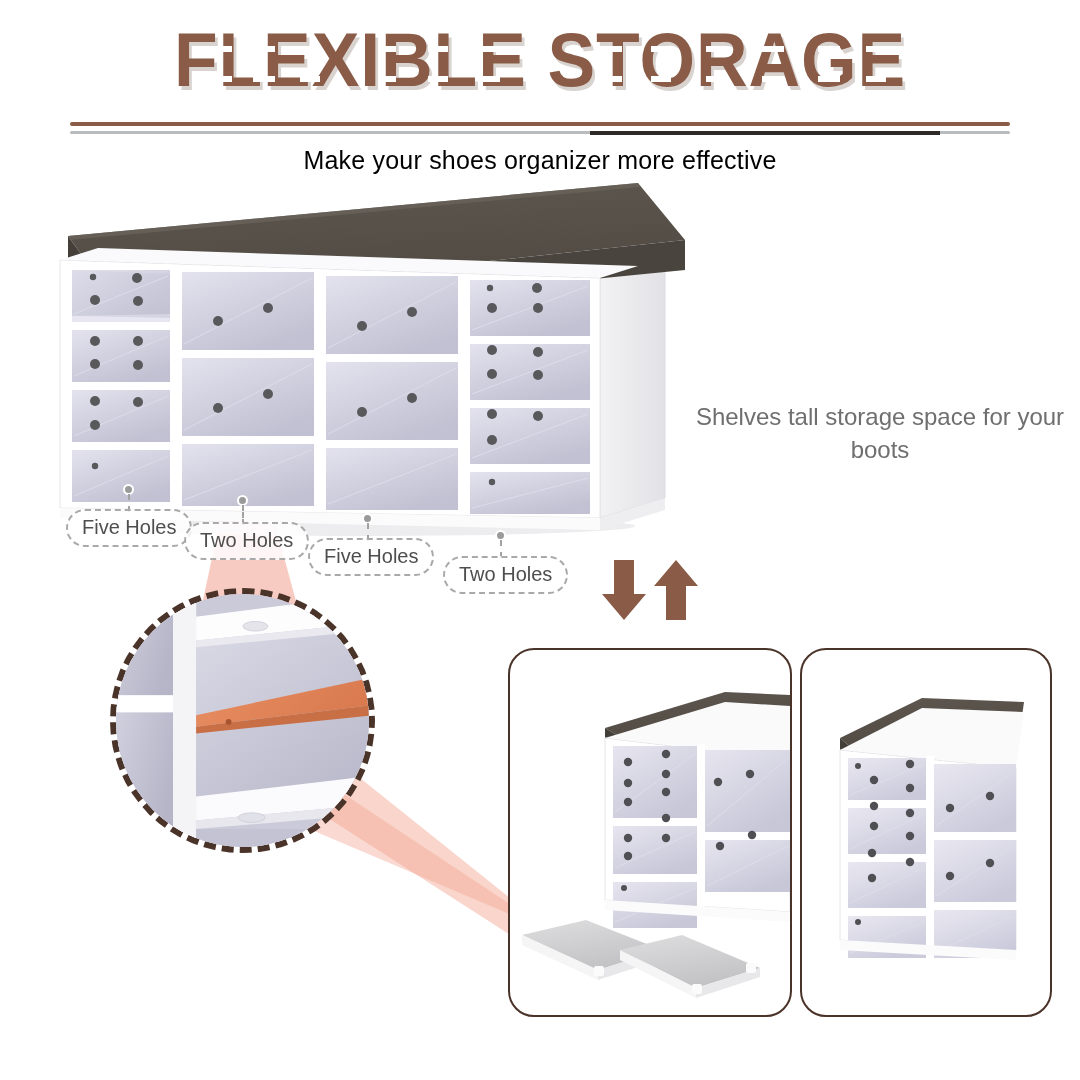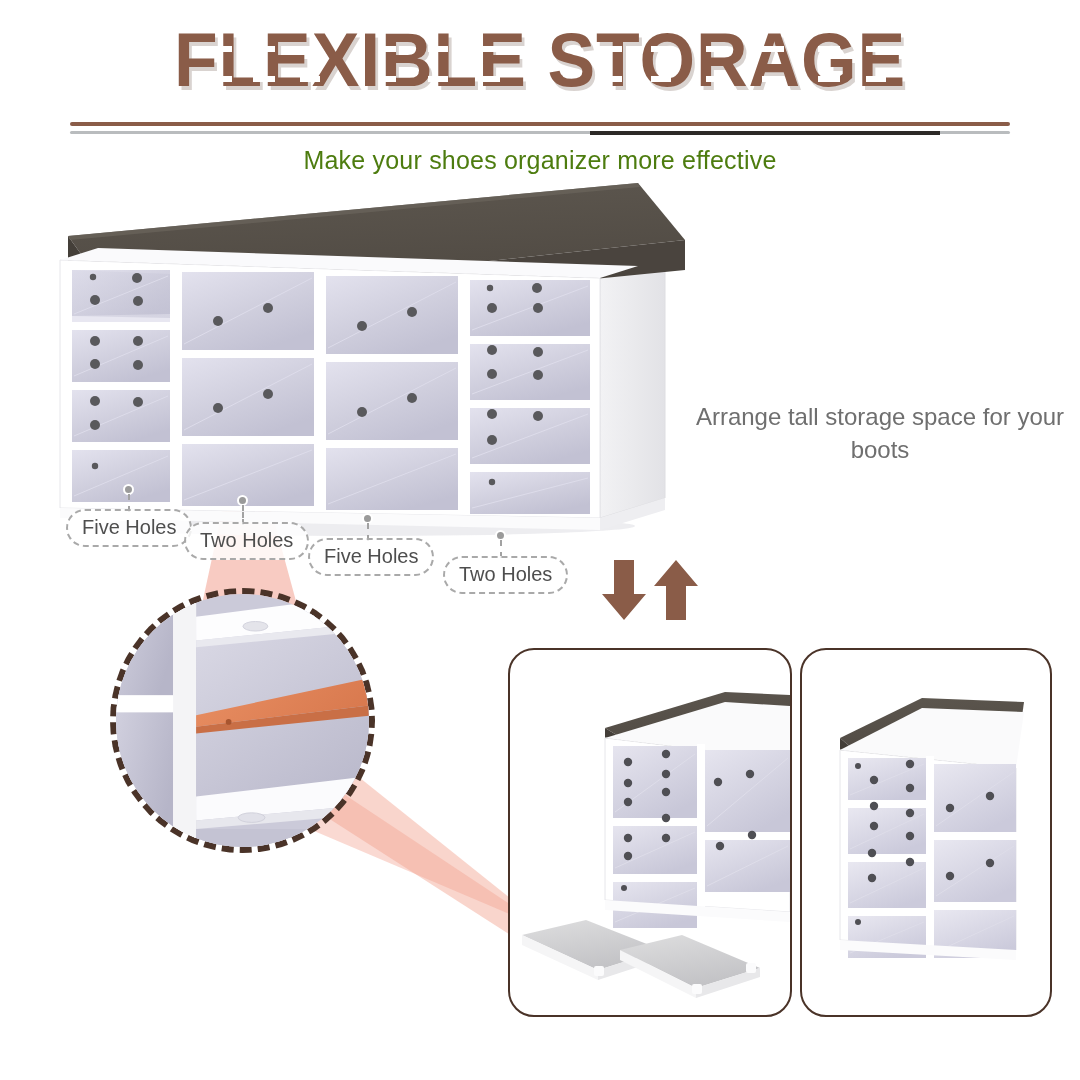--- a/index.html
+++ b/index.html
@@ -26,21 +26,21 @@
   }
   .slit{position:absolute;background:#ffffff;height:6px;}
 
   .divider{position:absolute;left:70px;top:122px;width:940px;height:12px;}
   .divider .d-brown{position:absolute;left:0;top:0;width:940px;height:4px;background:#8a5c48;border-radius:2px;}
   .divider .d-gray{position:absolute;left:0;top:9px;width:940px;height:3px;background:#b9bcbe;border-radius:2px;}
   .divider .d-dark{position:absolute;left:520px;top:9px;width:350px;height:4px;background:#2d2a27;}
 
   .subtitle{
     position:absolute;left:0;top:146px;width:1080px;text-align:center;
-    font-size:25px;color:#4d7c0f;font-weight:normal;letter-spacing:0.2px;
+    font-size:25px;color:#000000;font-weight:normal;letter-spacing:0.2px;
   }
 
   
   .hero{position:absolute;left:40px;top:178px;width:660px;height:370px;}
 
   
   .feature-head{
     position:absolute;left:700px;top:340px;width:360px;text-align:center;
     font-size:25px;font-weight:bold;color:#8a5c48;
   }
@@ -268,21 +268,21 @@
           <circle cx="498" cy="238" r="5"></circle>
         <circle cx="452" cy="262" r="5"></circle>
         <circle cx="452" cy="304" r="3.2"></circle>
       </g>
     </g>
 
     <path d="M20,330 L560,340 L560,352 L20,340 Z" fill="#fbfbfc"></path>
     <path d="M560,340 L625,320 L625,332 L560,352 Z" fill="#eeeef1"></path>
   </svg>
 
-  <div class="feature-body">Arrange tall storage space for your boots</div>
+  <div class="feature-body">Shelves tall storage space for your boots</div>
 
   <div class="leaddot" style="left:123px;top:484px;"></div>
   <div class="leader" style="left:128px;top:494px;height:18px;"></div>
   <div class="pill" style="left:66px;top:509px;">Five Holes</div>
 
   <div class="leaddot" style="left:237px;top:495px;"></div>
   <div class="leader" style="left:242px;top:505px;height:20px;"></div>
   <div class="pill" style="left:184px;top:522px;">Two Holes</div>
 
   <div class="leaddot" style="left:362px;top:513px;"></div>

